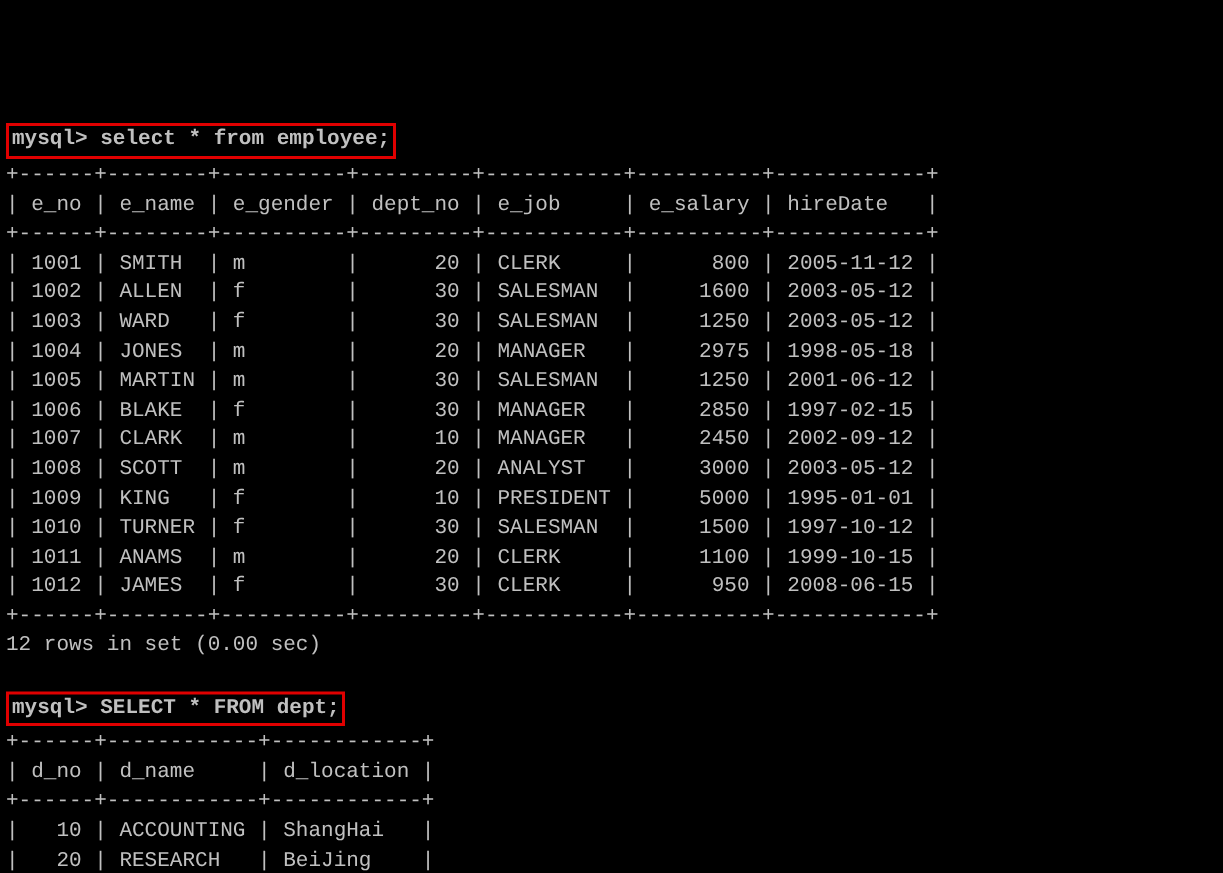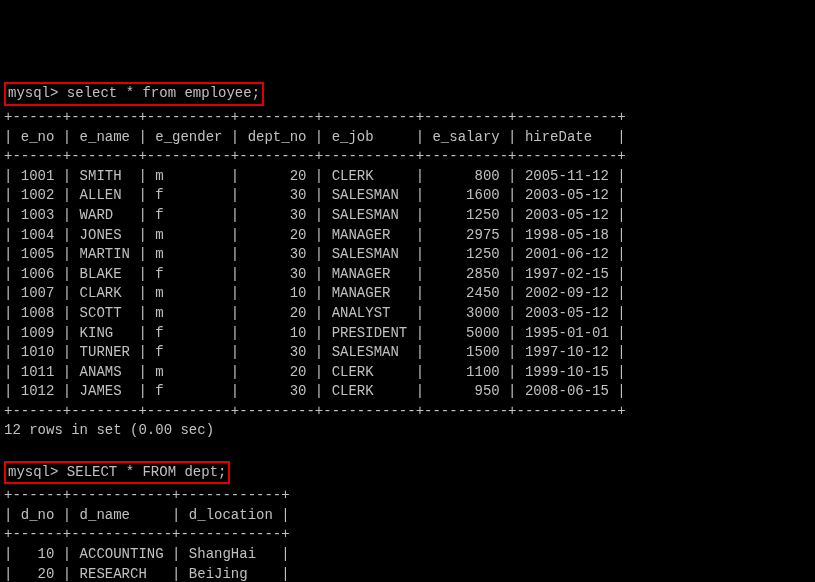--- a/index.html
+++ b/index.html
@@ -19,20 +19,21 @@
       overflow: hidden;
       white-space: pre;
     }
     .highlight-box {
       border: 2px solid #e00000;
       display: inline-block;
       padding: 0 2px;
     }
     .prompt-line {
       margin-bottom: 2px;
+      font-weight: bold;
     }
   </style>
 </head>
 <body>
 
 
 
 <div id="terminal"><div class="prompt-line"><span class="highlight-box"><span>mysql&gt;</span> <span>select * from employee;</span></span></div><div>+------+--------+----------+---------+-----------+----------+------------+</div><div>| e_no | e_name | e_gender | dept_no | e_job     | e_salary | hireDate   |</div><div>+------+--------+----------+---------+-----------+----------+------------+</div><div>| 1001 | SMITH  | m        |      20 | CLERK     |      800 | 2005-11-12 |</div><div>| 1002 | ALLEN  | f        |      30 | SALESMAN  |     1600 | 2003-05-12 |</div><div>| 1003 | WARD   | f        |      30 | SALESMAN  |     1250 | 2003-05-12 |</div><div>| 1004 | JONES  | m        |      20 | MANAGER   |     2975 | 1998-05-18 |</div><div>| 1005 | MARTIN | m        |      30 | SALESMAN  |     1250 | 2001-06-12 |</div><div>| 1006 | BLAKE  | f        |      30 | MANAGER   |     2850 | 1997-02-15 |</div><div>| 1007 | CLARK  | m        |      10 | MANAGER   |     2450 | 2002-09-12 |</div><div>| 1008 | SCOTT  | m        |      20 | ANALYST   |     3000 | 2003-05-12 |</div><div>| 1009 | KING   | f        |      10 | PRESIDENT |     5000 | 1995-01-01 |</div><div>| 1010 | TURNER | f        |      30 | SALESMAN  |     1500 | 1997-10-12 |</div><div>| 1011 | ANAMS  | m        |      20 | CLERK     |     1100 | 1999-10-15 |</div><div>| 1012 | JAMES  | f        |      30 | CLERK     |      950 | 2008-06-15 |</div><div>+------+--------+----------+---------+-----------+----------+------------+</div><div>12 rows in set (0.00 sec)</div><div>&nbsp;</div><div class="prompt-line"><span class="highlight-box"><span>mysql&gt;</span> <span>SELECT * FROM dept;</span></span></div><div>+------+------------+------------+</div><div>| d_no | d_name     | d_location |</div><div>+------+------------+------------+</div><div>|   10 | ACCOUNTING | ShangHai   |</div><div>|   20 | RESEARCH   | BeiJing    |</div></div>
 
 

